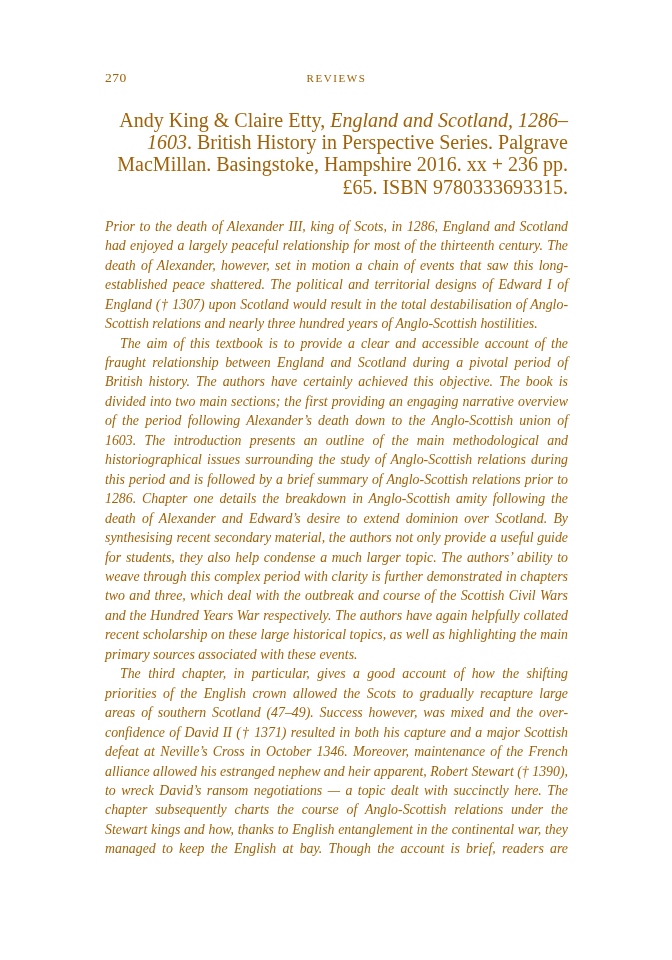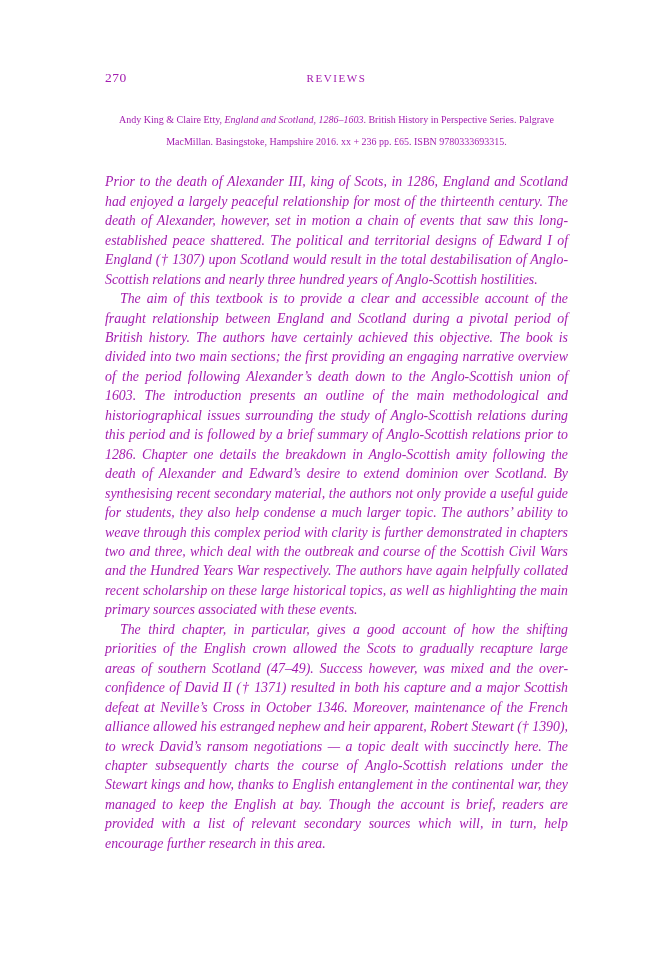--- a/index.html
+++ b/index.html
@@ -8,21 +8,21 @@
     background: #ffffff;
   }
   .page {
     position: relative;
     width: 672px;
     height: 860px;
     box-sizing: border-box;
     background: #ffffff;
     padding: 70px 104px 0 105px;
     font-family: "Liberation Serif", "DejaVu Serif", serif;
-    color: #a21caf;
+    color: #a16207;
     overflow: hidden;
   }
   .running-header {
     display: grid;
     grid-template-columns: 1fr auto 1fr;
     align-items: baseline;
   }
   .page-number {
     justify-self: start;
     font-size: 13.5px;
@@ -30,23 +30,23 @@
   }
   .running-head {
     justify-self: center;
     font-size: 11px;
     letter-spacing: 1.6px;
     text-transform: uppercase;
     text-align: right;
   }
   .citation {
     margin-top: 23px;
-    font-size: 10px;
+    font-size: 20px;
     line-height: 22.2px;
-    text-align: center;
+    text-align: right;
   }
   .citation em {
     font-style: italic;
   }
   .review-body {
     margin-top: 19px;
     font-size: 13.85px;
     line-height: 19.45px;
     text-align: justify;
   }

